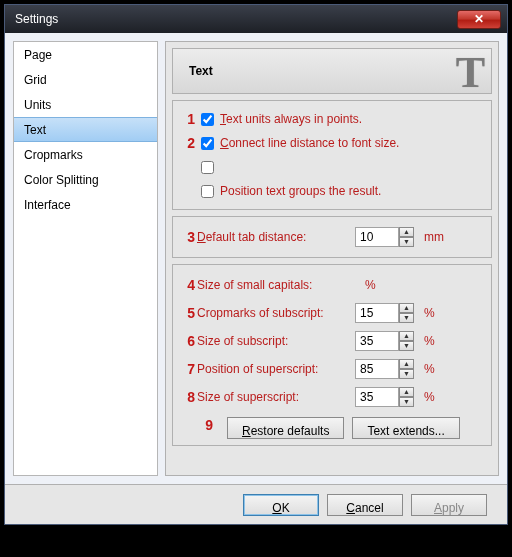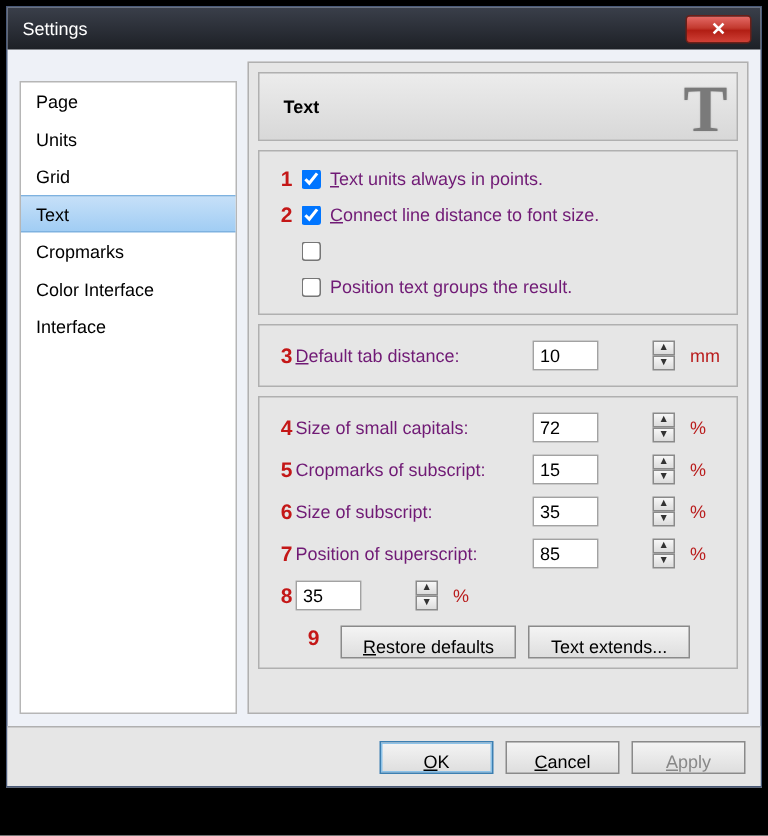--- a/index.html
+++ b/index.html
@@ -13,65 +13,65 @@
   .titlebar .title { padding-left: 6px; font-size: 12px; }
   .titlebar .spacer { flex: 1; }
   .close-btn { width: 44px; height: 19px; border-radius: 3px;
     background: linear-gradient(to bottom,#e46a66,#c33a2f 45%,#b21e14 55%,#cf4036);
     border: 1px solid #6a1f18; display: flex; align-items: center; justify-content: center;
     color: #fff; font-weight: bold; font-size: 12px; margin-right: 2px; }
 
   .body { position: absolute; top: 28px; left: 0; right: 0; bottom: 40px; padding: 8px; }
 
   .nav { position: absolute; left: 8px; top: 8px; width: 145px; bottom: 8px;
-    background: #fff; border: 1px solid #b6b6b6; margin-top: 13px; }
+    background: #fff; border: 1px solid #b6b6b6; }
   .nav-item { height: 25px; display: flex; align-items: center; padding-left: 10px;
     color: #000; cursor: default; }
   .nav-item.selected { background: linear-gradient(to bottom,#c6e0f8,#a1cdf4);
     border-top: 1px solid #7eb2e0; border-bottom: 1px solid #7eb2e0; }
 
   .content { position: absolute; left: 160px; right: 8px; top: 8px; bottom: 8px;
     border: 1px solid #b0b0b0; background: #e6e6e6; }
 
   .section-hdr { margin: 6px; border: 1px solid #b0b0b0;
     background: linear-gradient(to bottom,#ececec,#d8d8d8);
     height: 46px; display: flex; align-items: center; position: relative; }
   .section-hdr .hdr-title { font-weight: bold; padding-left: 16px; }
   .section-hdr .big-t { position: absolute; right: 6px; top: 2px; font-family: "Times New Roman", serif;
     font-size: 44px; line-height: 44px; color: #7a7a7a; font-weight: bold; text-shadow: 0 0 1px #aaa; }
 
   .group { margin: 6px; border: 1px solid #b0b0b0; padding: 6px 8px; background: #e6e6e6; }
 
   .row { display: flex; align-items: center; height: 24px; }
   .num { width: 14px; color: #c41717; font-weight: bold; font-size: 14px; text-align: right; margin-right: 2px; }
   .chk { width: 13px; height: 13px; margin-right: 6px; flex: none; }
-  .lbl { color: #701a75; }
+  .lbl { color: #b91c1c; }
   .lbl u { text-decoration: underline; }
 
   .formrow { display: flex; align-items: center; height: 28px; }
   .formrow .lbl { width: 158px; }
-  .spin { display: flex; align-items: center; gap: 36px; }
+  .spin { display: flex; align-items: center; }
   .spin input { width: 44px; height: 20px; border: 1px solid #a2a2a2; background: #fff;
     padding: 0 4px; font-size: 12px; }
   .spin .btns { display: flex; flex-direction: column; margin-left: 0; }
   .spin .btns .b { width: 15px; height: 10px; border: 1px solid #8a8a8a;
     background: linear-gradient(to bottom,#f7f7f7,#dcdcdc); font-size: 7px; line-height: 7px;
     text-align: center; color: #333; }
   .unit { margin-left: 10px; color: #b91c1c; }
 
   .btn { height: 22px; border: 1px solid #8a8a8a;
     background: linear-gradient(to bottom,#f4f4f4,#dedede);
     display: inline-flex; align-items: flex-end; justify-content: center;
     padding: 0 14px; color: #000; min-width: 100px; }
   .btns-row { display: flex; gap: 8px; margin-top: 6px; margin-left: 18px; }
   .num-inline { color:#c41717; font-weight:bold; font-size:14px; width:14px; text-align:right; margin-right:6px; }
 
   .footer { position: absolute; left: 0; right: 0; bottom: 0; height: 40px;
     border-top: 1px solid #b0b0b0; background: #e6e6e6;
-    display: flex; align-items: center; justify-content: flex-end; padding-right: 10px; gap: 8px; }
+    display: flex; align-items: center; justify-content: flex-end; padding-right: 20px; gap: 8px; }
   .footer .btn { min-width: 76px; }
   .footer .btn.disabled { color: #888; }
   .footer .btn.default { border: 1px solid #3c7fb1; box-shadow: inset 0 0 0 1px #8cc2e8; }
 </style>
 </head>
 <body>
 
 <div class="window">
 
   <div class="titlebar">
@@ -82,33 +82,33 @@
     </div>
   </div>
 
   <div class="body">
 
     <div class="nav">
       <div class="nav-item">
           <span>Page</span>
         </div>
       <div class="nav-item">
+          <span>Grid</span>
+        </div>
+      <div class="nav-item">
           <span>Units</span>
-        </div>
-      <div class="nav-item">
-          <span>Grid</span>
         </div>
       <div class="nav-item selected">
           <span>Text</span>
         </div>
       <div class="nav-item">
           <span>Cropmarks</span>
         </div>
       <div class="nav-item">
-          <span>Color Interface</span>
+          <span>Color Splitting</span>
         </div>
       <div class="nav-item">
           <span>Interface</span>
         </div>
     </div>
 
     <div class="content">
 
       <div class="section-hdr">
         <span class="hdr-title">Text</span>
@@ -149,27 +149,20 @@
               </div>
           </div>
           <span class="unit">mm</span>
         </div>
       </div>
 
       <div class="group">
         <div class="formrow">
           <span class="num">4</span>
           <span class="lbl">Size of small capitals:</span>
-          <div class="spin">
-              <input value="72" style="">
-              <div class="btns">
-                <div class="b">▲</div>
-                <div class="b">▼</div>
-              </div>
-            </div>
           <span class="unit">%</span>
         </div>
         <div class="formrow">
           <span class="num">5</span>
           <span class="lbl">Cropmarks of subscript:</span>
           <div class="spin">
               <input value="15" style="">
               <div class="btns">
                 <div class="b">▲</div>
                 <div class="b">▼</div>
@@ -196,20 +189,21 @@
               <input value="85" style="">
               <div class="btns">
                 <div class="b">▲</div>
                 <div class="b">▼</div>
               </div>
             </div>
           <span class="unit">%</span>
         </div>
         <div class="formrow">
           <span class="num">8</span>
+          <span class="lbl">Size of superscript:</span>
           <div class="spin">
               <input value="35" style="">
               <div class="btns">
                 <div class="b">▲</div>
                 <div class="b">▼</div>
               </div>
             </div>
           <span class="unit">%</span>
         </div>
 

